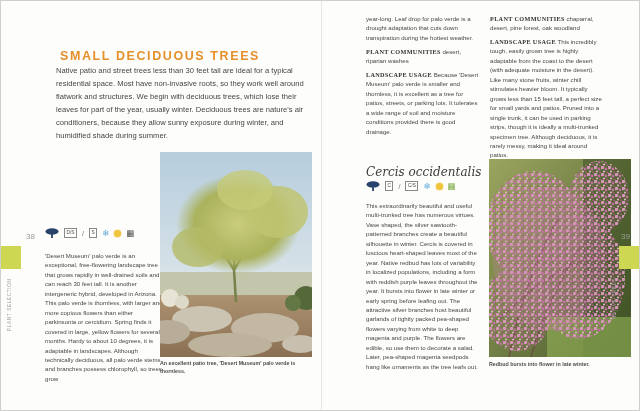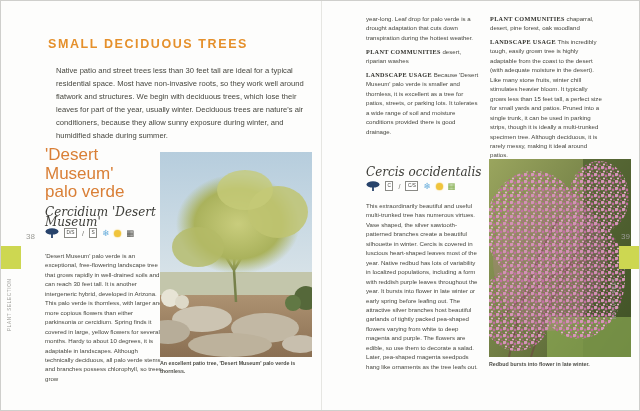--- a/index.html
+++ b/index.html
@@ -5,21 +5,21 @@
   html,body{margin:0;padding:0;background:#ffffff;}
   #spread{
     position:relative;width:640px;height:411px;box-sizing:border-box;
     background:#fdfdfc;border:1px solid #cfcfcc;overflow:hidden;
     font-family:"Liberation Sans",sans-serif;color:#45453f;
     -webkit-font-smoothing:antialiased;
   }
   .divider{position:absolute;left:320px;top:0;bottom:0;width:1px;background:#e6e6e2;}
 
   
-  .sechead{position:absolute;left:47px;top:36px;margin:0;font-size:12.5px;font-weight:bold;
+  .sechead{position:absolute;left:47px;top:36px;margin:12px;font-size:12.5px;font-weight:bold;
     letter-spacing:1.6px;color:var(--header-orange,#e5902b);white-space:nowrap;}
   .intro{position:absolute;left:47px;top:55px;width:252px;margin:8px;font-size:7.6px;
     line-height:13px;color:#46463f;}
   .title{position:absolute;margin:0;font-weight:400;font-size:17px;line-height:18.5px;
     color:var(--accent-orange,#d97f36);}
   .t-left{left:44px;top:145px;width:102px;}
   .t-right{left:365px;top:140px;width:110px;}
   .bot{position:absolute;margin:0;font-family:"DejaVu Serif",serif;font-style:italic;
     font-size:12px;line-height:10px;color:#3d3d38;}
   .bot-left{left:44px;top:206px;width:120px;}
@@ -75,22 +75,20 @@
 </style>
 </head>
 <body>
 
 <div id="spread">
   <div class="divider"></div>
 
   <h1 class="sechead">SMALL DECIDUOUS TREES</h1>
   <p class="intro">Native patio and street trees less than 30 feet tall are ideal for a typical residential space. Most have non-invasive roots, so they work well around flatwork and structures. We begin with deciduous trees, which lose their leaves for part of the year, usually winter. Deciduous trees are nature's air conditioners, because they allow sunny exposure during winter, and humidified shade during summer.</p>
 
-  <h2 class="title t-left">'Desert Museum' palo verde</h2>
-  <p class="bot bot-left">Cercidium 'Desert Museum'</p>
 
   <div class="icons icons-left">
     <span class="ic-tree">
       <svg width="14" height="10" viewBox="0 0 14 10">
           <ellipse cx="7" cy="3.4" rx="6.5" ry="3.2" fill="#27436b"></ellipse>
           <rect x="6.1" y="5" width="1.8" height="5" fill="#27436b"></rect>
         </svg>
     </span>
     <span class="codebox">D/S</span>
     <span class="slash">/</span>

